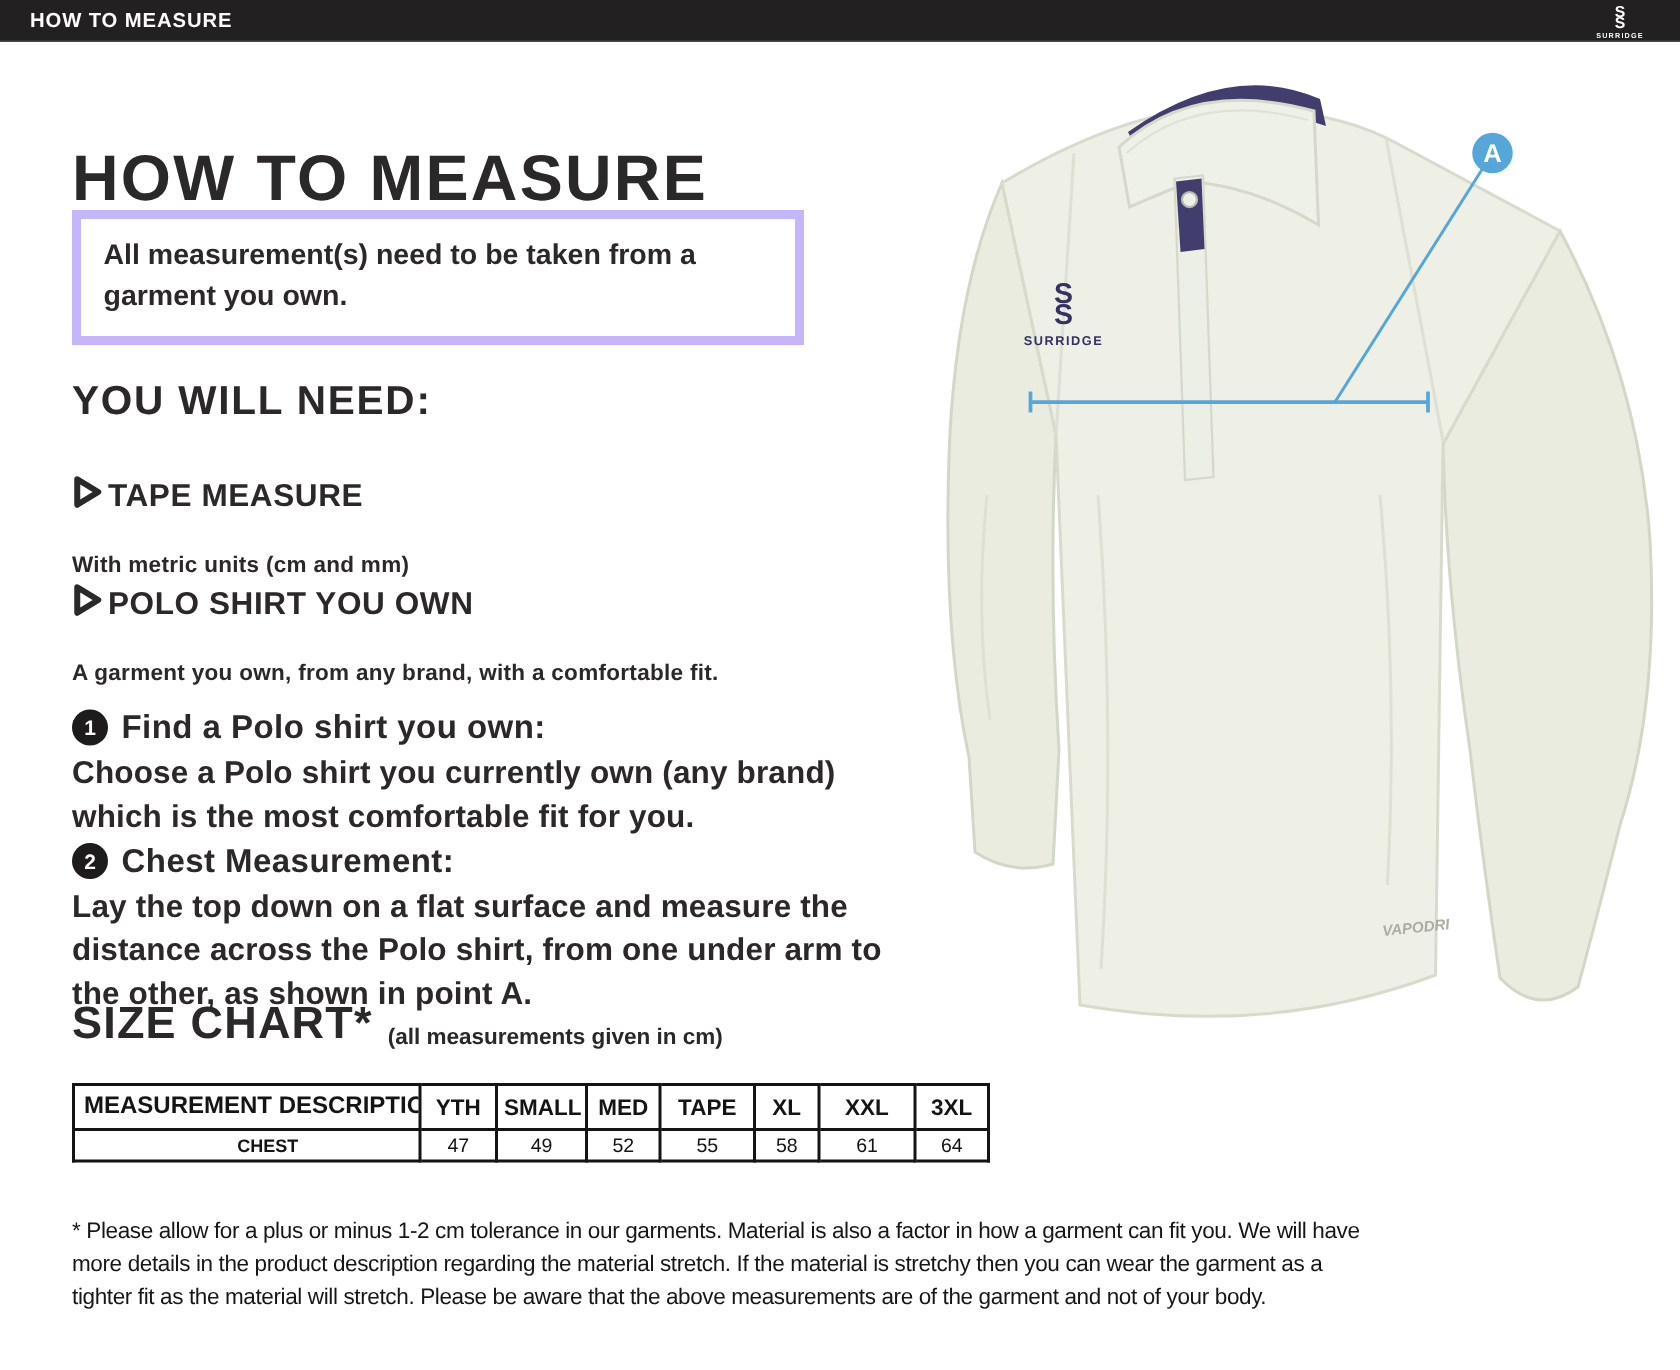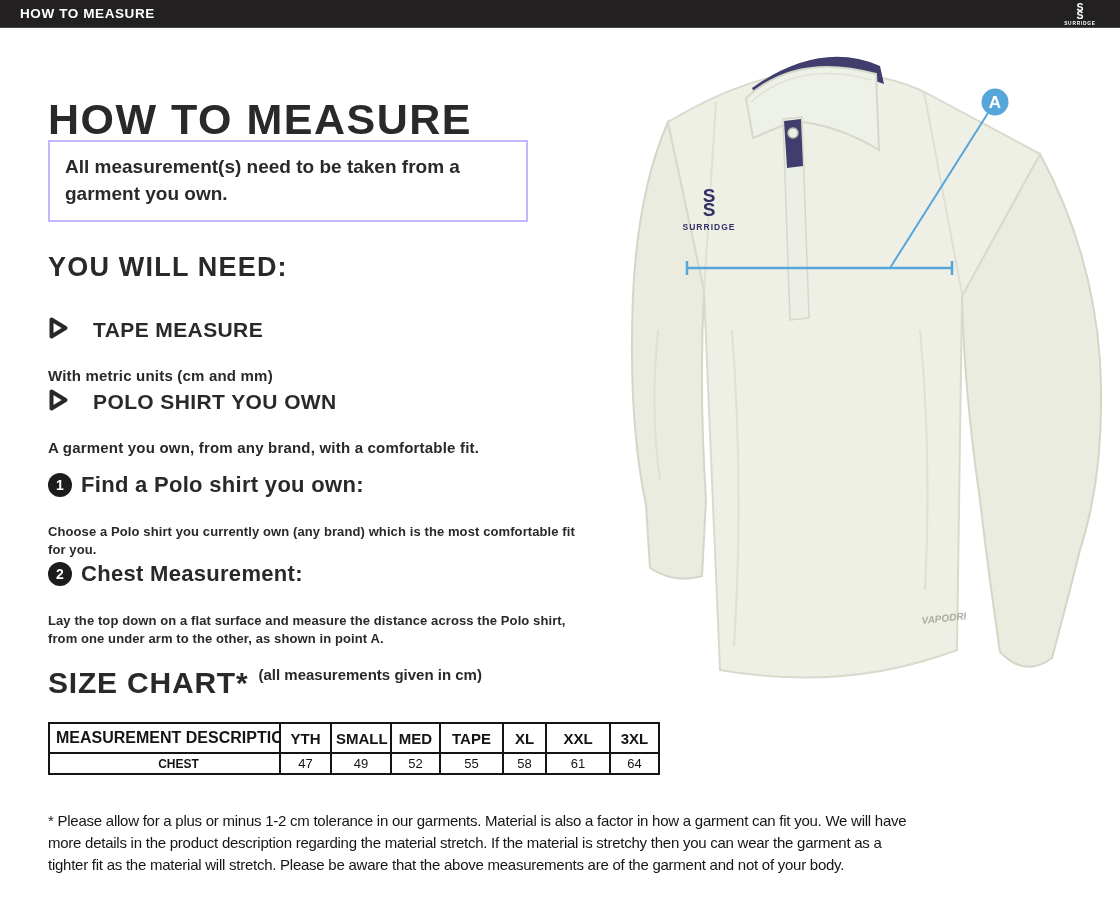--- a/index.html
+++ b/index.html
@@ -15,49 +15,49 @@
   .topbar-title{
     color:#ffffff;font-size:13.5px;font-weight:bold;letter-spacing:.6px;margin-left:20px;
   }
   .topbar-logo{position:absolute;right:14px;top:1px;}
   
   .page-title{
     position:absolute;left:48px;top:66px;font-size:43px;font-weight:800;
     letter-spacing:1.5px;color:#2b2829;white-space:nowrap;
   }
   .notice-box{
-    position:absolute;left:48px;top:140px;width:446px;border:2px solid #c4b5fd;
+    position:absolute;left:48px;top:140px;width:446px;border:6px solid #c4b5fd;
     padding:12px 15px;font-size:19px;font-weight:bold;line-height:1.42;color:#2b2829;
   }
   .ywn-heading{
     position:absolute;left:48px;top:252px;font-size:27px;font-weight:800;
     letter-spacing:1.2px;white-space:nowrap;
   }
   .need-item{position:absolute;left:48px;}
   .need-item.first{top:316px;}
   .need-item.second{top:388px;}
-  .need-head{display:flex;align-items:center;gap:24px;}
+  .need-head{display:flex;align-items:center;gap:3px;}
   .need-label{font-size:21px;font-weight:800;letter-spacing:.4px;white-space:nowrap;}
   .need-desc{font-size:15px;font-weight:700;margin-top:23px;letter-spacing:.2px;white-space:nowrap;}
   .step-item{position:absolute;left:48px;}
   .step-item.first{top:472px;}
   .step-item.second{top:561px;}
   .step-head{display:flex;align-items:center;gap:9px;}
   .step-badge{
     width:24px;height:24px;border-radius:50%;background:#1d1b1c;color:#fff;
     display:inline-flex;align-items:center;justify-content:center;
     font-size:14px;font-weight:bold;flex:0 0 auto;
   }
   .step-title{font-size:22px;font-weight:800;letter-spacing:.3px;white-space:nowrap;}
   .step-desc{
-    font-size:13px;font-weight:700;line-height:1.38;margin-top:25px;width:548px;
+    font-size:21px;font-weight:700;line-height:1.38;margin-top:4px;width:548px;
     letter-spacing:.1px;
   }
   .sc-heading-row{
-    position:absolute;left:48px;top:666px;display:flex;align-items:flex-start;gap:10px;
+    position:absolute;left:48px;top:666px;display:flex;align-items:flex-end;gap:10px;
   }
   .sc-heading{font-size:30px;font-weight:800;letter-spacing:.8px;white-space:nowrap;}
   .sc-subheading{font-size:15px;font-weight:700;white-space:nowrap;}
   
   .size-table{
     position:absolute;left:48px;top:722px;width:610px;border-collapse:collapse;
     table-layout:fixed;
   }
   .size-table th,.size-table td{
     border:2px solid #141414;padding:0 4px;color:#141414;overflow:hidden;white-space:nowrap;

